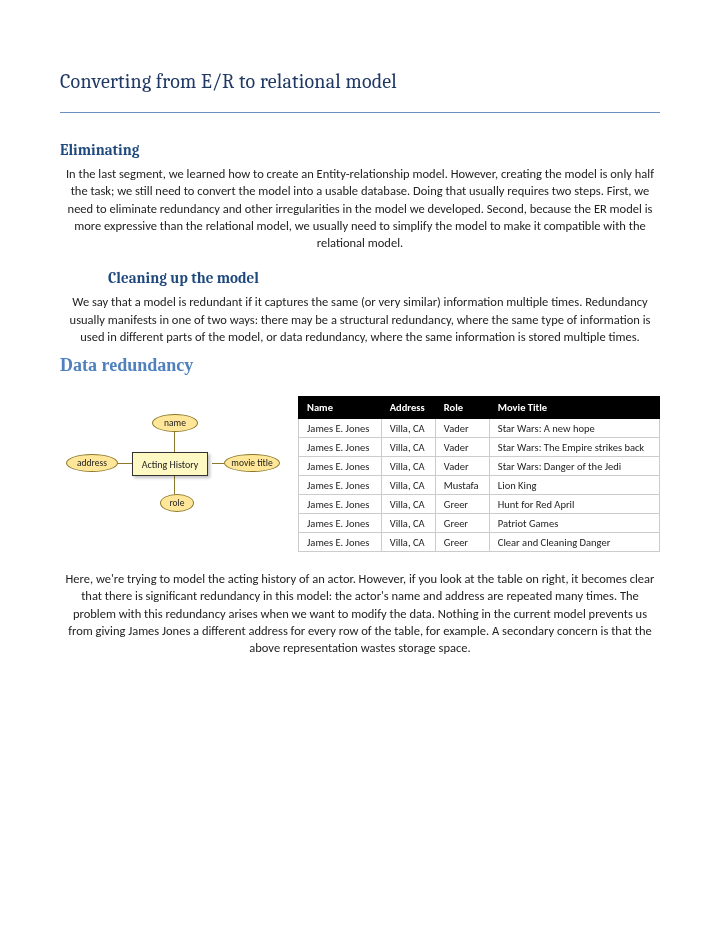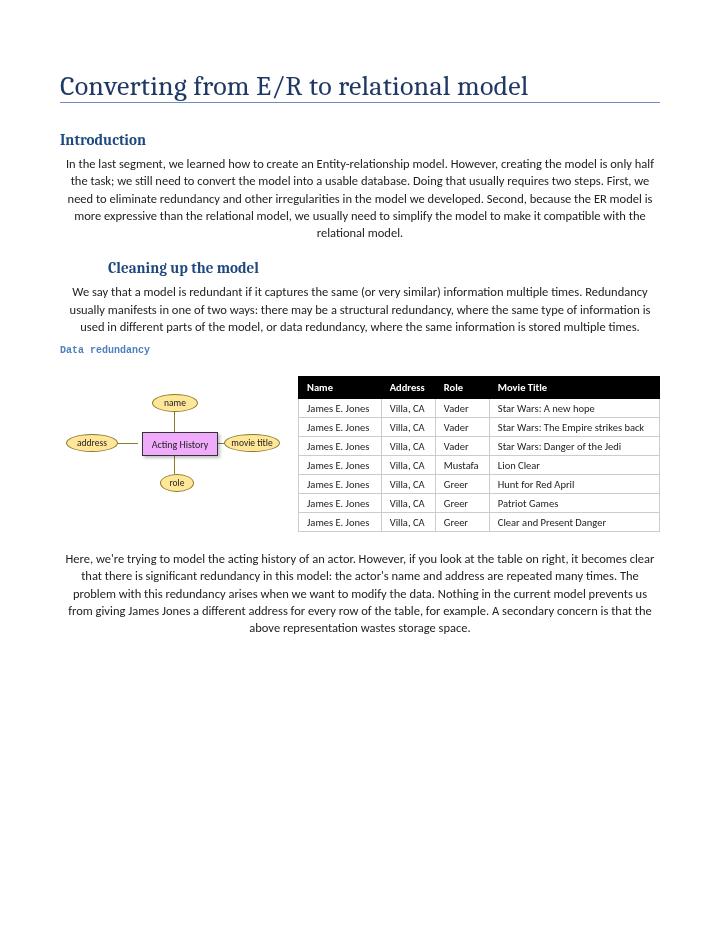--- a/index.html
+++ b/index.html
@@ -9,47 +9,47 @@
     font-family: Calibri, "Segoe UI", Arial, sans-serif;
     font-size: 12.5px;
     color: #222;
     width: 720px;
   }
   .page {
     padding: 70px 60px 40px 60px;
   }
   .title {
     font-family: Cambria, Georgia, "Times New Roman", serif;
-    font-size: 28px;
+    font-size: 20px;
     font-weight: 400;
     color: #1f3864;
     border-bottom: 1.5px solid #6a8fc0;
-    padding-bottom: 0;
+    padding-bottom: 19px;
     margin-bottom: 28px;
     letter-spacing: 0.2px;
   }
   .h2 {
     font-family: Cambria, Georgia, "Times New Roman", serif;
     font-size: 15px;
     font-weight: 700;
     color: #1f497d;
     margin-top: 24px;
     margin-bottom: 6px;
   }
   .h3 {
     font-family: Cambria, Georgia, "Times New Roman", serif;
     font-size: 14px;
     font-weight: 700;
     color: #4f81bd;
     margin-top: 8px;
     margin-bottom: 5px;
   }
   .h4 {
-    font-family: Liberation Mono, monospace;
-    font-size: 10px;
+    font-family: Liberation Serif, serif;
+    font-size: 18px;
     font-weight: 700;
     color: #4f81bd;
     margin-top: 10px;
     margin-bottom: 20px;
   }
   .para {
     margin: 0 0 4px 0;
     line-height: 1.38;
     text-align: center;
   }
@@ -59,23 +59,23 @@
     gap: 18px;
     margin: 14px 0 18px 0;
   }
   .er-diagram {
     flex: 0 0 220px;
     height: 140px;
     position: relative;
   }
   .entity-box {
     position: absolute;
-    left: 82px; top: 56px;
+    left: 72px; top: 56px;
     width: 74px; height: 22px;
-    background: #f0abfc;
+    background: #fef9c3;
     border: 1px solid #333;
     font-size: 10px;
     display: flex; align-items: center; justify-content: center;
     box-shadow: 2px 2px 3px rgba(0,0,0,0.25);
     z-index: 2;
   }
   .attr {
     position: absolute;
     height: 16px;
     background: #ffe699;
@@ -121,21 +121,21 @@
 
   .gap { margin-top: 18px; margin-left: 48px; }
 </style>
 </head>
 <body>
 
 <div class="page">
 
   <div class="title">Converting from E/R to relational model</div>
 
-  <div class="h2">Introduction</div>
+  <div class="h2">Eliminating</div>
   <p class="para">In the last segment, we learned how to create an Entity-relationship model.  However, creating the model is only half the task; we still need to convert the model into a usable database.  Doing that usually requires two steps.  First, we need to eliminate redundancy and other irregularities in the model we developed.  Second, because the ER model is more expressive than the relational model, we usually need to simplify the model to make it compatible with the relational model.</p>
 
   <div class="h2 gap">Cleaning up the model</div>
   <p class="para">We say that a model is redundant if it captures the same (or very similar) information multiple times.  Redundancy usually manifests in one of two ways: there may be a structural redundancy, where the same type of information is used in different parts of the model, or data redundancy, where the same information is stored multiple times.</p>
 
   <div class="h4">Data redundancy</div>
 
   <div class="figure-row">
     <div class="er-diagram">
       <div class="conn top"></div>
@@ -174,39 +174,39 @@
           <tr>
             <td>James E. Jones</td>
             <td>Villa, CA</td>
             <td>Vader</td>
             <td>Star Wars: Danger of the Jedi</td>
           </tr>
           <tr>
             <td>James E. Jones</td>
             <td>Villa, CA</td>
             <td>Mustafa</td>
-            <td>Lion Clear</td>
+            <td>Lion King</td>
           </tr>
           <tr>
             <td>James E. Jones</td>
             <td>Villa, CA</td>
             <td>Greer</td>
             <td>Hunt for Red April</td>
           </tr>
           <tr>
             <td>James E. Jones</td>
             <td>Villa, CA</td>
             <td>Greer</td>
             <td>Patriot Games</td>
           </tr>
           <tr>
             <td>James E. Jones</td>
             <td>Villa, CA</td>
             <td>Greer</td>
-            <td>Clear and Present Danger</td>
+            <td>Clear and Cleaning Danger</td>
           </tr>
         </tbody>
     </table>
   </div>
 
   <p class="para">Here, we're trying to model the acting history of an actor.  However, if you look at the table on right, it becomes clear that there is significant redundancy in this model: the actor's name and address are repeated many times.  The problem with this redundancy arises when we want to modify the data.  Nothing in the current model prevents us from giving James Jones a different address for every row of the table, for example.  A secondary concern is that the above representation wastes storage space.</p>
 
 </div>
 
 </body></html>

